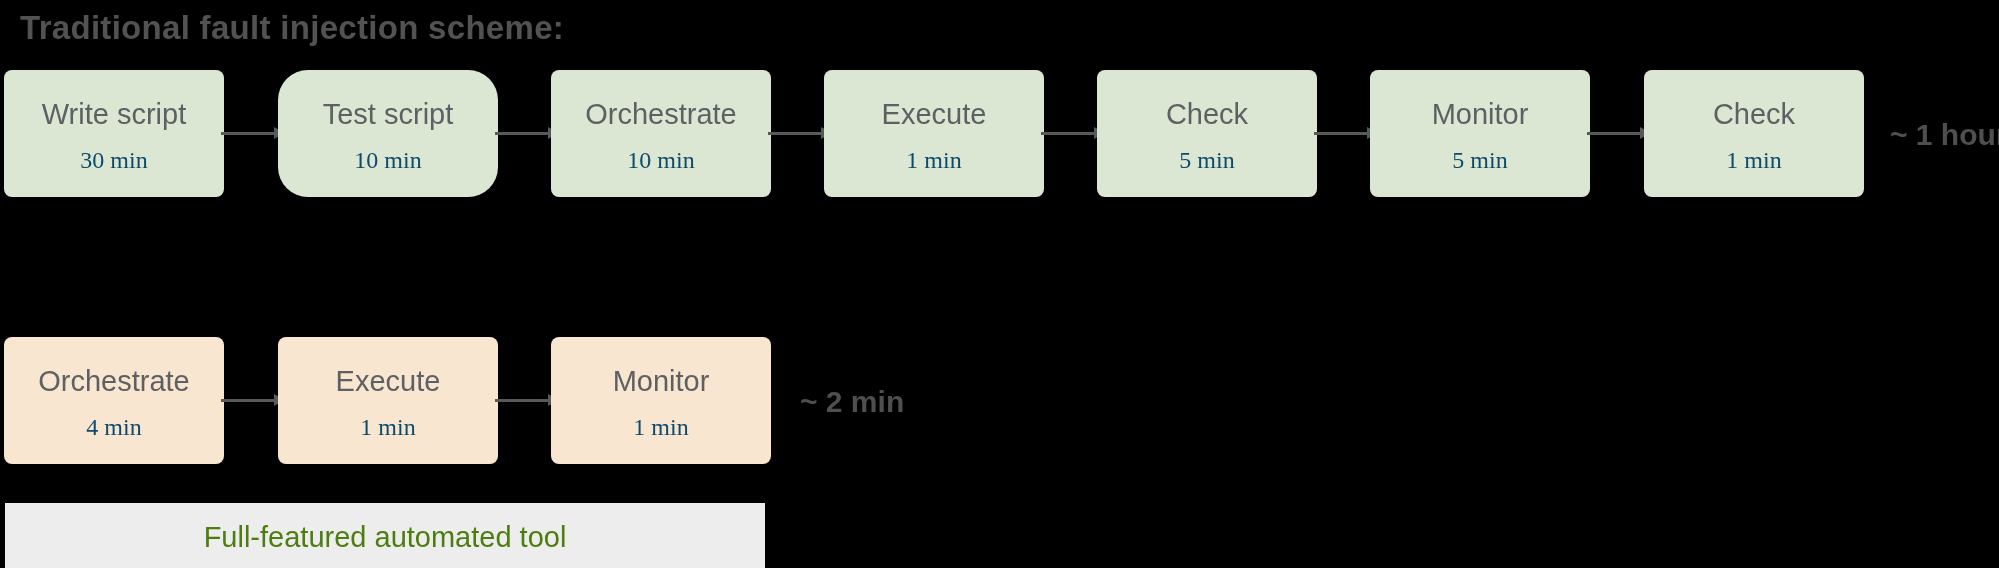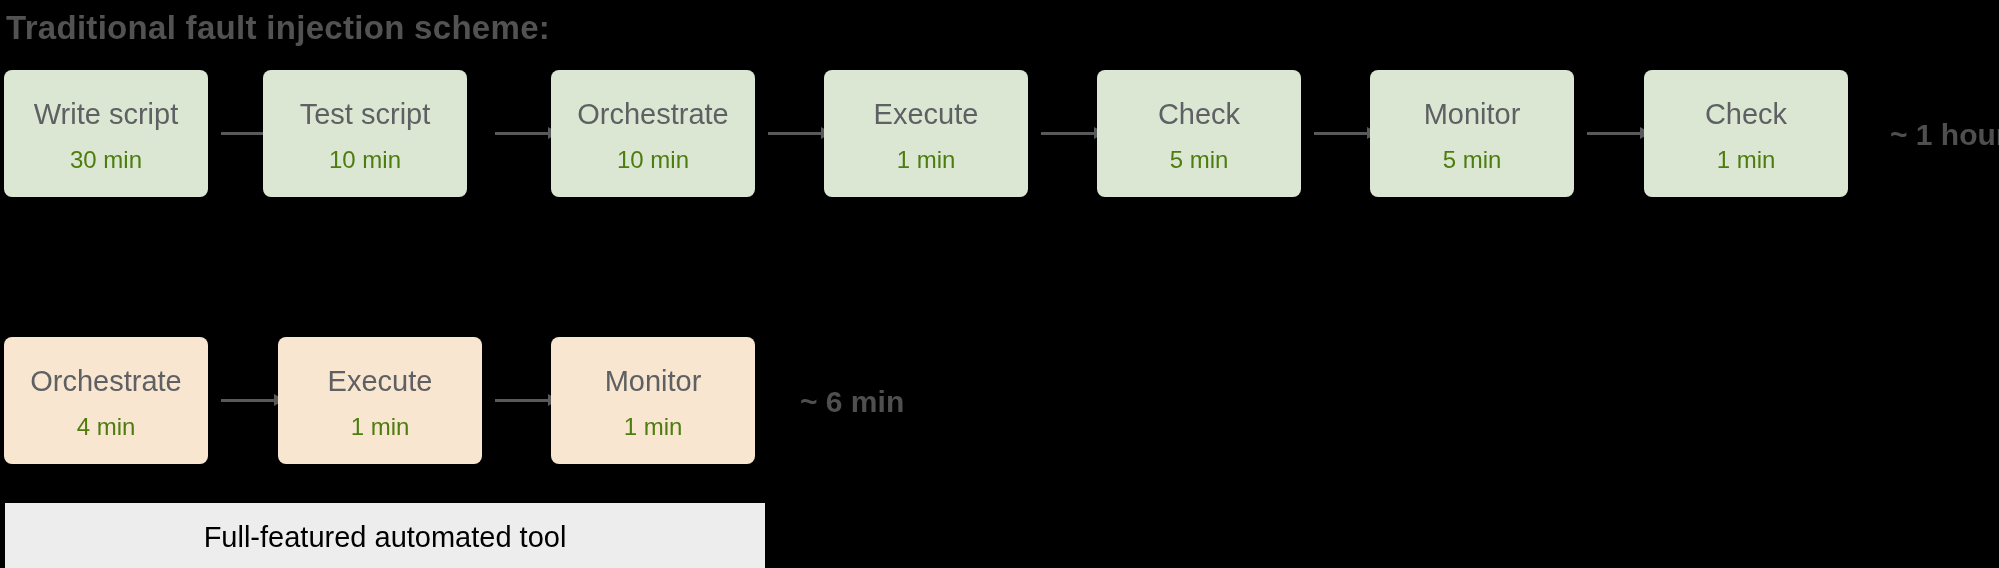--- a/index.html
+++ b/index.html
@@ -13,36 +13,36 @@
   .section-title{
     position:absolute;
     font-size:33px;line-height:40px;
     font-weight:700;
     color:#525252;
     letter-spacing:.3px;
     white-space:nowrap;
   }
   .step-box{
     position:absolute;
-    width:204px;height:127px;
+    width:220px;height:127px;
     border-radius:8px;
     display:flex;flex-direction:column;
     justify-content:center;align-items:center;
     gap:15px;
     padding-top:5px;box-sizing:border-box;
   }
   .green{background:#dbe7d2;}
   .peach{background:#f8e6d0;}
   .step-label{
     font-size:29px;line-height:33px;
     color:#5e6063;white-space:nowrap;
   }
   .step-duration{
     font-size:24px;line-height:28px;
-    color:#4d7c0f;white-space:nowrap;
+    color:#0c4a6e;white-space:nowrap;font-family:Liberation Serif, serif;
   }
   .arrow{
     position:absolute;
     width:54px;height:3px;
     background:#58595b;
   }
   .arrow::after{
     content:"";
     position:absolute;
     right:-10px;top:-5px;
@@ -61,38 +61,38 @@
   .footer-bar{
     position:absolute;
     left:5px;top:503px;
     width:760px;height:80px;
     background:#ededed;
     text-align:center;
     padding-top:16px;box-sizing:border-box;
   }
   .footer-text{
     font-size:29px;line-height:36px;
-    color:#000000;
+    color:#4d7c0f;
     white-space:nowrap;
   }
 </style>
 </head>
 <body>
 
 <div class="canvas">
 
-  <div class="section-title" style="left:6px;top:8px;">Traditional fault injection scheme:</div>
+  <div class="section-title" style="left:20px;top:8px;">Traditional fault injection scheme:</div>
 
   <div class="step-box green" style="left:4px;top:70px;">
     <div class="step-label">Write script</div>
     <div class="step-duration">30 min</div>
   </div>
   <div class="arrow" style="left:221px;top:132px;"></div>
 
-  <div class="step-box green" style="left:263px;top:70px;">
+  <div class="step-box green" style="left:278px;top:70px;border-radius:30px;">
     <div class="step-label">Test script</div>
     <div class="step-duration">10 min</div>
   </div>
   <div class="arrow" style="left:495px;top:132px;"></div>
 
   <div class="step-box green" style="left:551px;top:70px;">
     <div class="step-label">Orchestrate</div>
     <div class="step-duration">10 min</div>
   </div>
   <div class="arrow" style="left:768px;top:132px;"></div>
@@ -133,19 +133,19 @@
     <div class="step-label">Execute</div>
     <div class="step-duration">1 min</div>
   </div>
   <div class="arrow" style="left:495px;top:399px;"></div>
 
   <div class="step-box peach" style="left:551px;top:337px;">
     <div class="step-label">Monitor</div>
     <div class="step-duration">1 min</div>
   </div>
 
-  <div class="total-label" style="left:800px;top:384px;">~ 6 min</div>
+  <div class="total-label" style="left:800px;top:384px;">~ 2 min</div>
 
   <div class="footer-bar">
     <div class="footer-text">Full-featured automated tool</div>
   </div>
 
 </div>
 
 </body></html>

